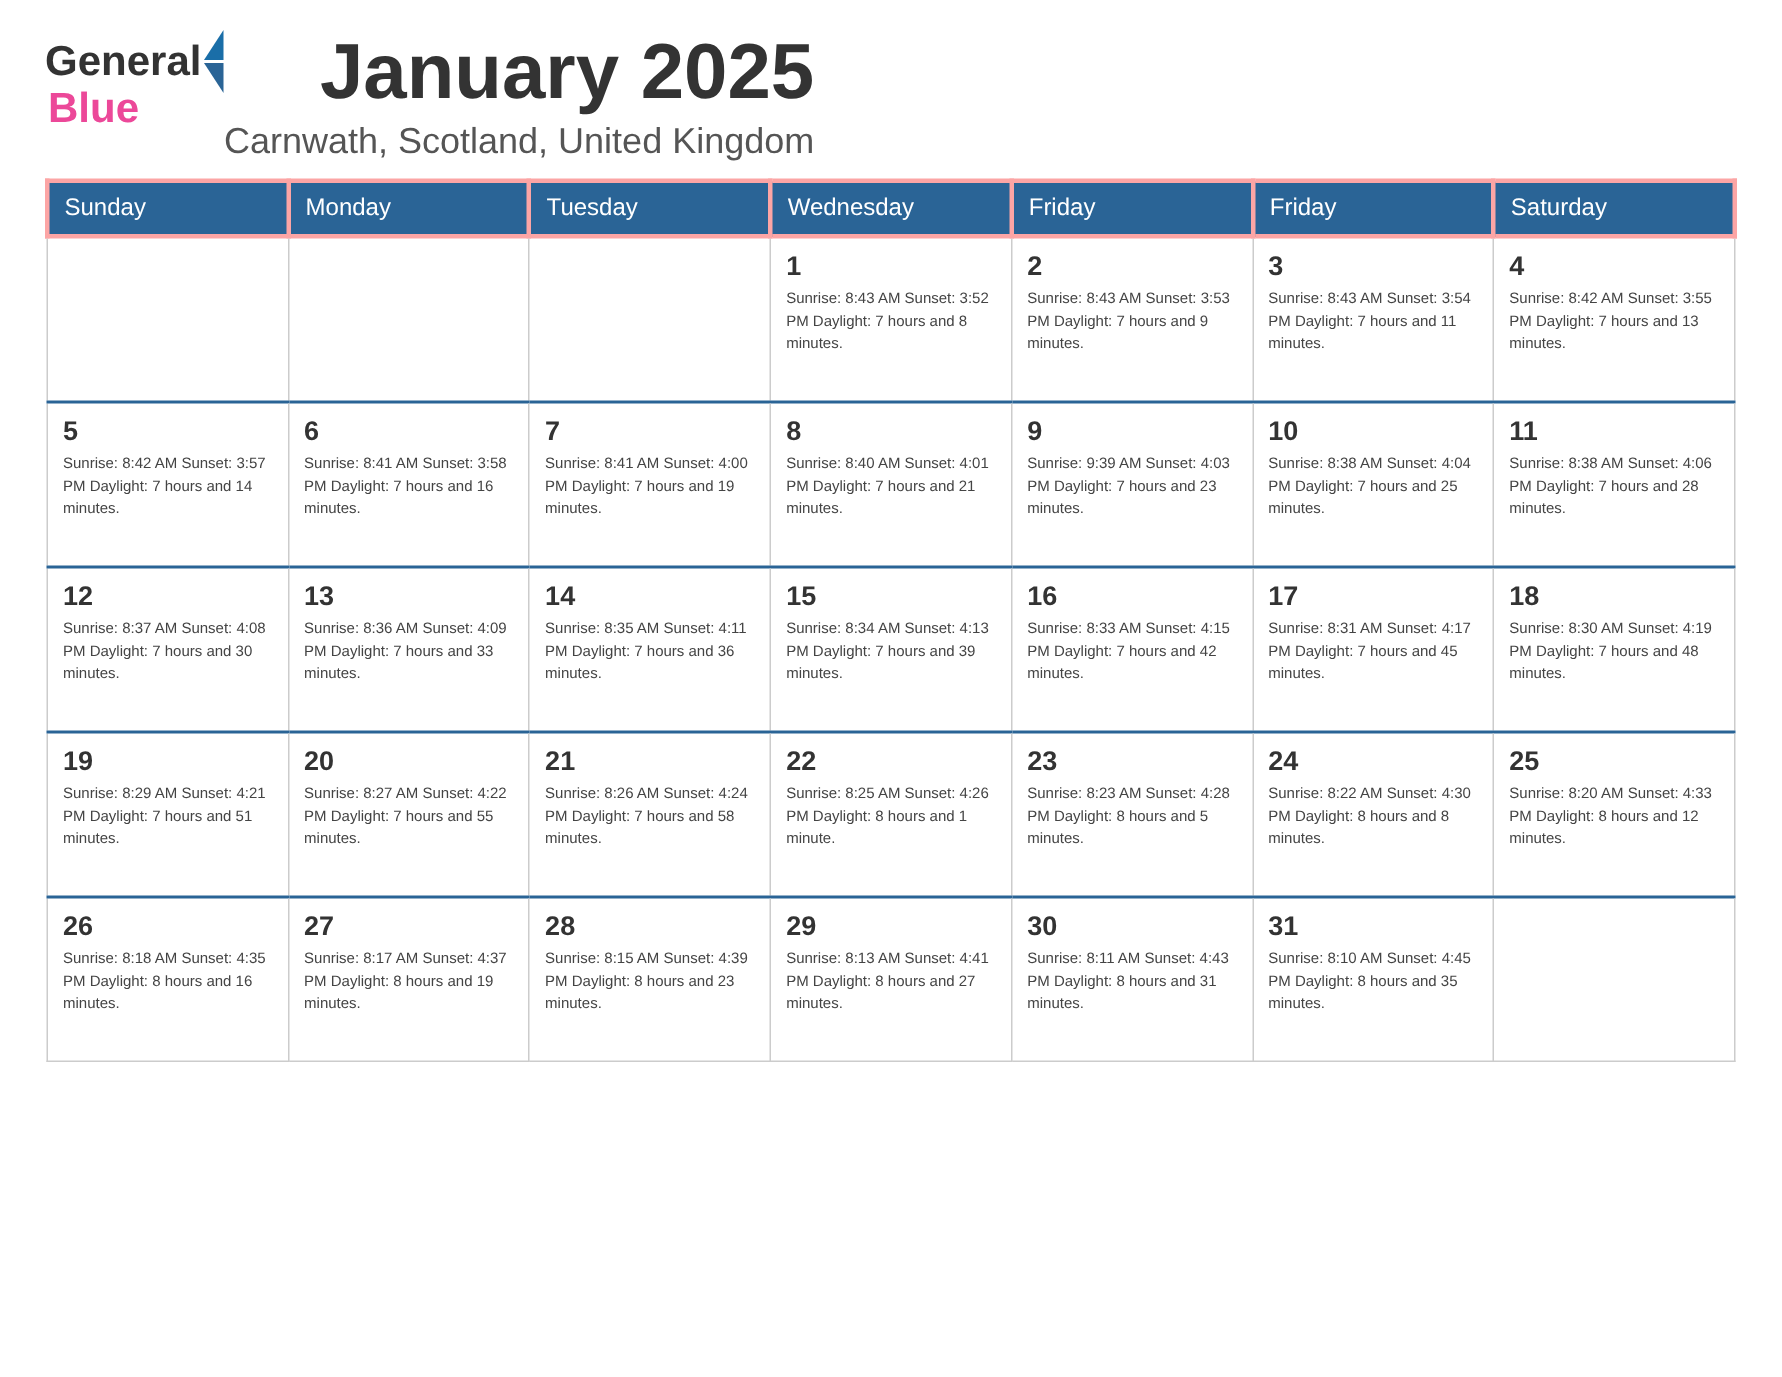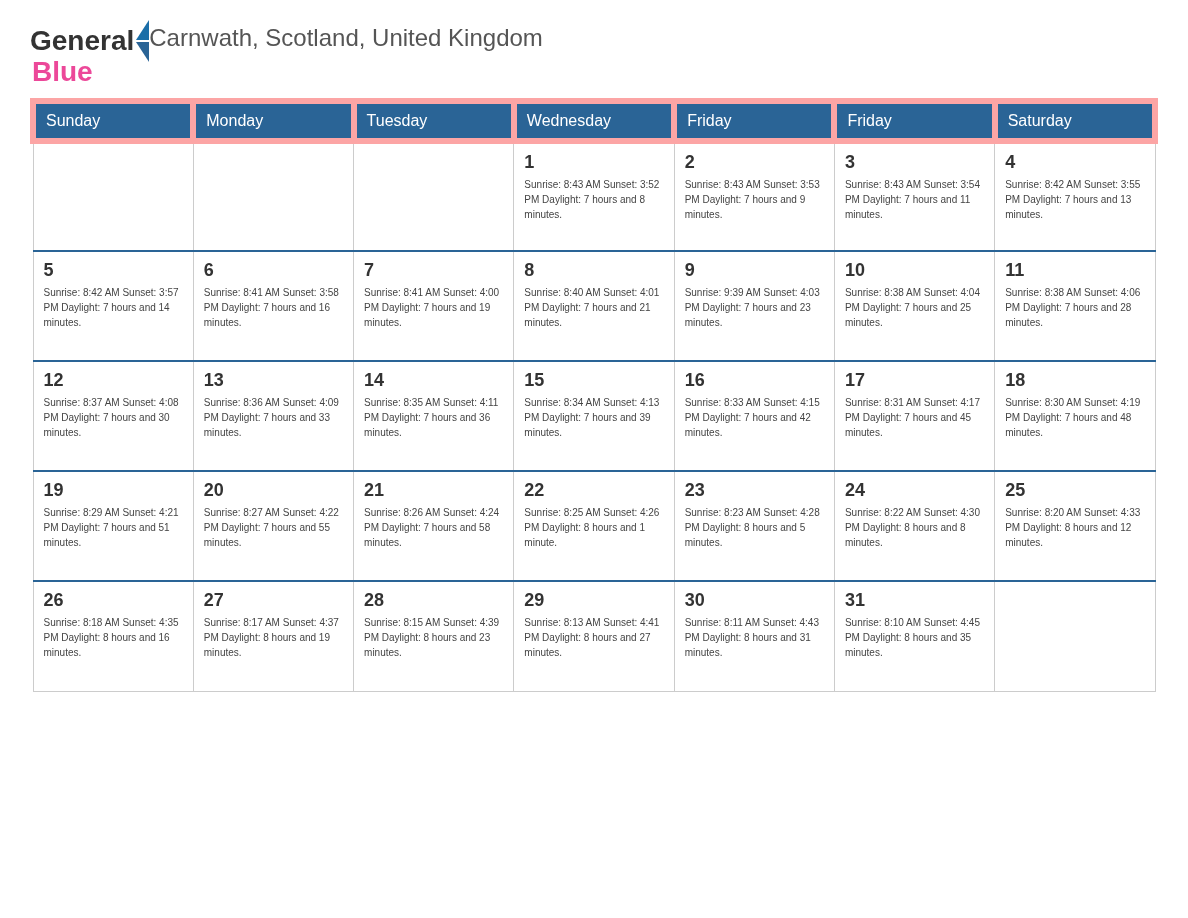--- a/index.html
+++ b/index.html
@@ -50,21 +50,21 @@
       border-collapse: collapse;
       margin-top: 10px;
     }
     th {
       background-color: #2a6496;
       color: white;
       font-size: 16px;
       font-weight: normal;
       padding: 8px 10px;
       text-align: left;
-      border: 6px solid #fca5a5;
+      border: 3px solid #fca5a5;
     }
     td {
       vertical-align: top;
       padding: 8px 10px;
       border: 1px solid #ccc;
       width: 14.28%;
       font-size: 12px;
       color: #333;
       height: 110px;
     }
@@ -94,20 +94,21 @@
         <span class="logo-text-general">General</span>
         <div style="display:flex; flex-direction:column; align-items:center; margin-left:2px;">
           <div style="width:0; height:0; border-left:13px solid transparent; border-right:0px solid transparent; border-bottom:20px solid #1a6ea8; margin-bottom:2px;"></div>
           <div style="width:0; height:0; border-left:13px solid transparent; border-right:0px solid transparent; border-top:20px solid #2a6496;"></div>
         </div>
       </div>
       <span class="logo-text-blue" style="margin-top:-6px; margin-left:2px;">Blue</span>
     </div>
   </div>
   <div class="title-section">
+    <div class="month-title">January 2025</div>
     <div class="location">Carnwath, Scotland, United Kingdom</div>
   </div>
 </div>
 
 <table>
   <thead>
     <tr>
     <th>Sunday</th>
         <th>Monday</th>
         <th>Tuesday</th>

